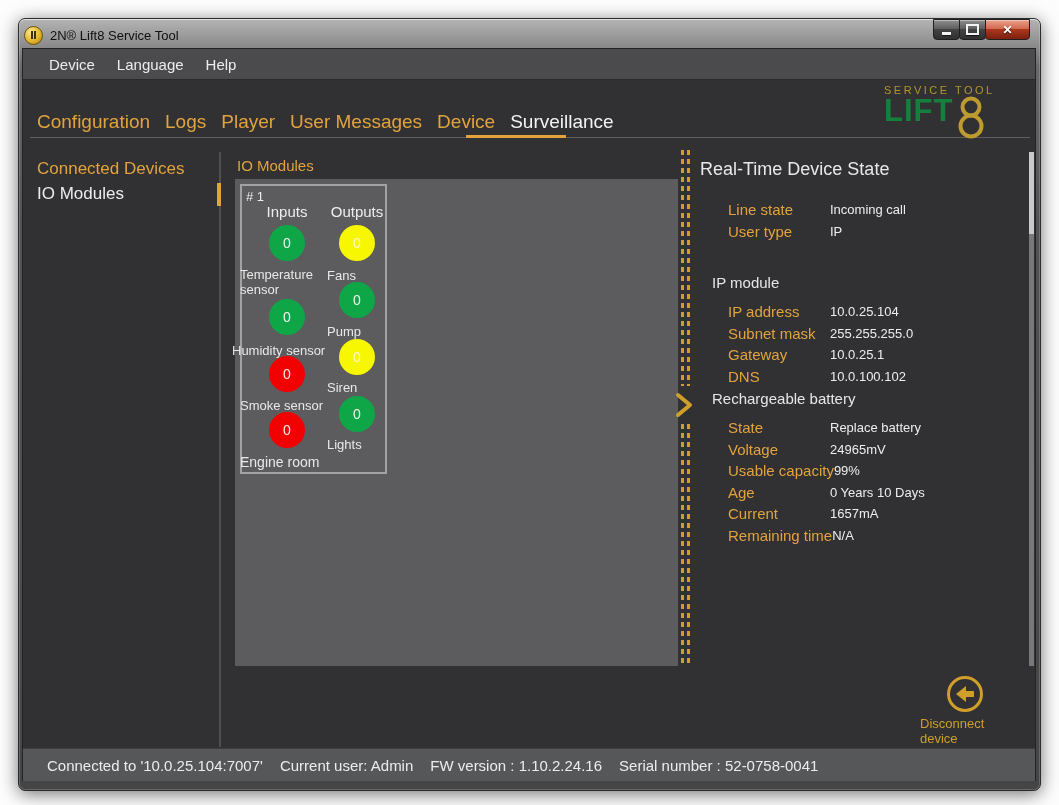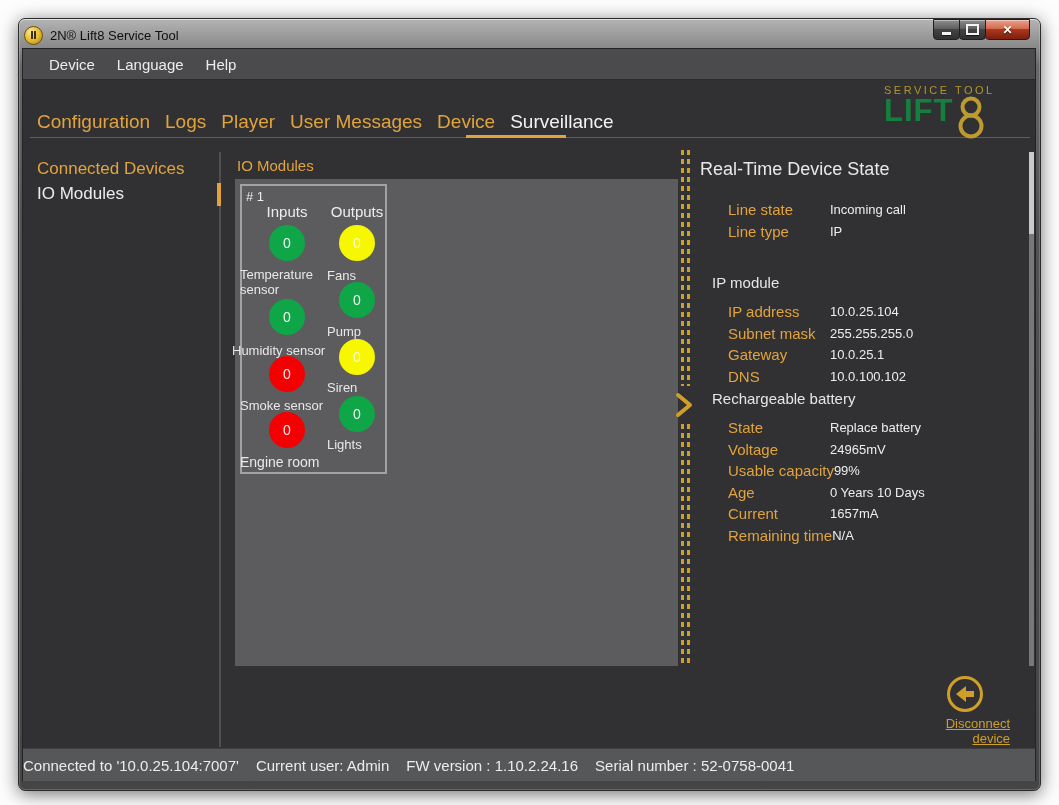--- a/index.html
+++ b/index.html
@@ -67,25 +67,25 @@
   .section{left:712px;width:330px;}
   .sec-title{font-size:15px;color:#e6e6e6;margin-bottom:10px;}
   .drow{display:flex;height:21.5px;align-items:center;}
   .dlbl{min-width:102px;font-size:15px;color:#e2a33d;margin-left:16px;white-space:nowrap;}
   .dval{font-size:13px;color:#ededed;white-space:nowrap;padding-left:0px;}
 
   .scroll-track{left:1029px;top:152px;width:5px;height:514px;background:#77777c;}
   .scroll-thumb{left:1029px;top:152px;width:5px;height:82px;background:#c9c9c9;}
 
   
-  .disc-label{width:90px;left:920px;text-align:right;font-size:13px;color:#cf9f29;text-decoration:underline;}
+  .disc-label{width:90px;left:920px;text-align:left;font-size:13px;color:#cf9f29;}
 
   
   .statusbar{left:23px;top:748px;width:1012px;height:33px;background:#565759;border-top:1px solid #3e3e40;
-    display:flex;align-items:center;padding-left:0;gap:17px;box-sizing:border-box;}
+    display:flex;align-items:center;padding-left:24px;gap:17px;box-sizing:border-box;}
   .status-seg{font-size:15px;color:#ececec;white-space:nowrap;}
 </style>
 </head>
 <body>
 
 <div class="abs frame"></div>
 
 <div class="abs titlebar">
   <div class="app-icon">
       <i></i>
@@ -172,21 +172,21 @@
 </svg>
 
 <div class="abs rt-title">Real-Time Device State</div>
 
 <div class="abs section" style="top:199px;">
   <div class="drow">
     <span class="dlbl">Line state</span>
     <span class="dval">Incoming call</span>
   </div>
   <div class="drow">
-    <span class="dlbl">Line type</span>
+    <span class="dlbl">User type</span>
     <span class="dval">IP</span>
   </div>
 </div>
 
 <div class="abs section" style="top:274px;">
   <div class="sec-title">IP module</div>
   <div class="drow">
     <span class="dlbl">IP address</span>
     <span class="dval">10.0.25.104</span>
   </div>

